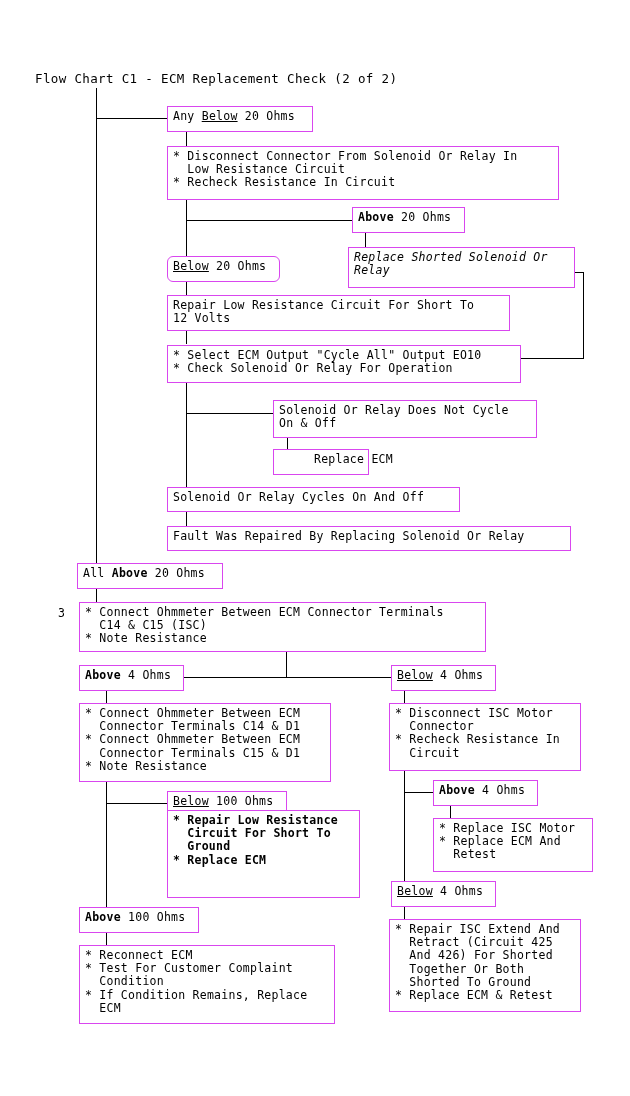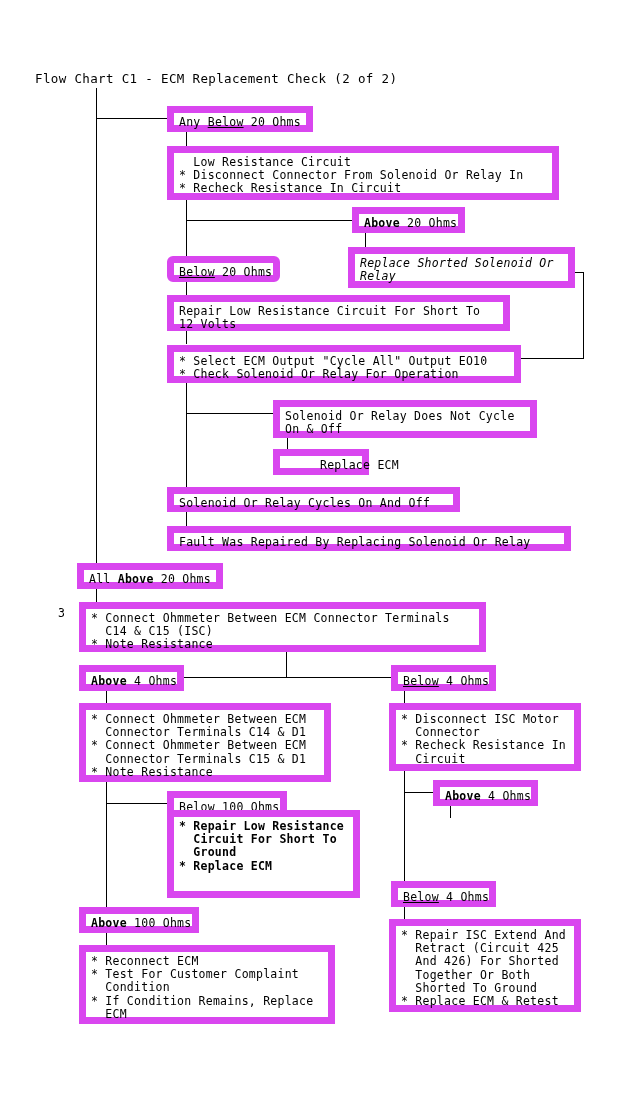--- a/index.html
+++ b/index.html
@@ -18,21 +18,21 @@
   .title{
     position:absolute;
     font-size:12.5px;
     line-height:14px;
     letter-spacing:0.35px;
     white-space:pre;
     color:#000;
   }
   .box{
     position:absolute;
-    border:7px solid #d946ef;
+    border:1px solid #d946ef;
     background:#ffffff;
     box-sizing:border-box;
     font-size:11.5px;
     line-height:13.2px;
     letter-spacing:0.25px;
     white-space:pre;
     color:#000;
     padding:3px 5px 3px 5px;
     z-index:3;
   }
@@ -110,21 +110,21 @@
   <div class="line vline" style="left:404px; top:770px; height:111px;"></div>
 
   <div class="line hline" style="left:404px; top:792px; width:30px;"></div>
 
   <div class="line vline" style="left:450px; top:805px; height:13px;"></div>
 
   <div class="line vline" style="left:404px; top:906px; height:13px;"></div>
 
   <div class="box tight" style="left:167px; top:106px; width:146px; height:26px;"><span>Any </span><u>Below</u><span> 20 Ohms</span></div>
 
-  <div class="box" style="left:167px; top:146px; width:392px; height:54px;"><div>  Low Resistance Circuit</div><div>* Disconnect Connector From Solenoid Or Relay In</div><div>* Recheck Resistance In Circuit</div></div>
+  <div class="box" style="left:167px; top:146px; width:392px; height:54px;"><div>* Disconnect Connector From Solenoid Or Relay In</div><div>  Low Resistance Circuit</div><div>* Recheck Resistance In Circuit</div></div>
 
   <div class="box tight" style="left:352px; top:207px; width:113px; height:26px;"><b>Above</b><span> 20 Ohms</span></div>
 
   <div class="box" style="left:348px; top:247px; width:227px; height:41px;font-style:italic;"><div>Replace Shorted Solenoid Or</div><div>Relay</div></div>
 
   <div class="box tight" style="left:167px; top:256px; width:113px; height:26px;border-radius:6px;"><u>Below</u><span> 20 Ohms</span></div>
 
   <div class="box" style="left:167px; top:295px; width:343px; height:36px;"><div>Repair Low Resistance Circuit For Short To</div><div>12 Volts</div></div>
 
   <div class="box" style="left:167px; top:345px; width:354px; height:38px;"><div>* Select ECM Output "Cycle All" Output EO10</div><div>* Check Solenoid Or Relay For Operation</div></div>
@@ -150,20 +150,21 @@
   <div class="box" style="left:79px; top:703px; width:252px; height:79px;"><div>* Connect Ohmmeter Between ECM</div><div>  Connector Terminals C14 &amp; D1</div><div>* Connect Ohmmeter Between ECM</div><div>  Connector Terminals C15 &amp; D1</div><div>* Note Resistance</div></div>
 
   <div class="box" style="left:389px; top:703px; width:192px; height:68px;"><div>* Disconnect ISC Motor</div><div>  Connector</div><div>* Recheck Resistance In</div><div>  Circuit</div></div>
 
   <div class="box tight" style="left:167px; top:791px; width:120px; height:26px;"><u>Below</u><span> 100 Ohms</span></div>
 
   <div class="box tight" style="left:433px; top:780px; width:105px; height:26px;"><b>Above</b><span> 4 Ohms</span></div>
 
   <div class="box" style="left:167px; top:810px; width:193px; height:88px;font-weight:bold;"><div>* Repair Low Resistance</div><div>  Circuit For Short To</div><div>  Ground</div><div>* Replace ECM</div></div>
 
+  <div class="box" style="left:433px; top:818px; width:160px; height:54px;"><div>* Replace ISC Motor</div><div>* Replace ECM And</div><div>  Retest</div></div>
 
   <div class="box tight" style="left:391px; top:881px; width:105px; height:26px;"><u>Below</u><span> 4 Ohms</span></div>
 
   <div class="box tight" style="left:79px; top:907px; width:120px; height:26px;"><b>Above</b><span> 100 Ohms</span></div>
 
   <div class="box" style="left:79px; top:945px; width:256px; height:79px;"><div>* Reconnect ECM</div><div>* Test For Customer Complaint</div><div>  Condition</div><div>* If Condition Remains, Replace</div><div>  ECM</div></div>
 
   <div class="box" style="left:389px; top:919px; width:192px; height:93px;"><div>* Repair ISC Extend And</div><div>  Retract (Circuit 425</div><div>  And 426) For Shorted</div><div>  Together Or Both</div><div>  Shorted To Ground</div><div>* Replace ECM &amp; Retest</div></div>
 
 </div>

